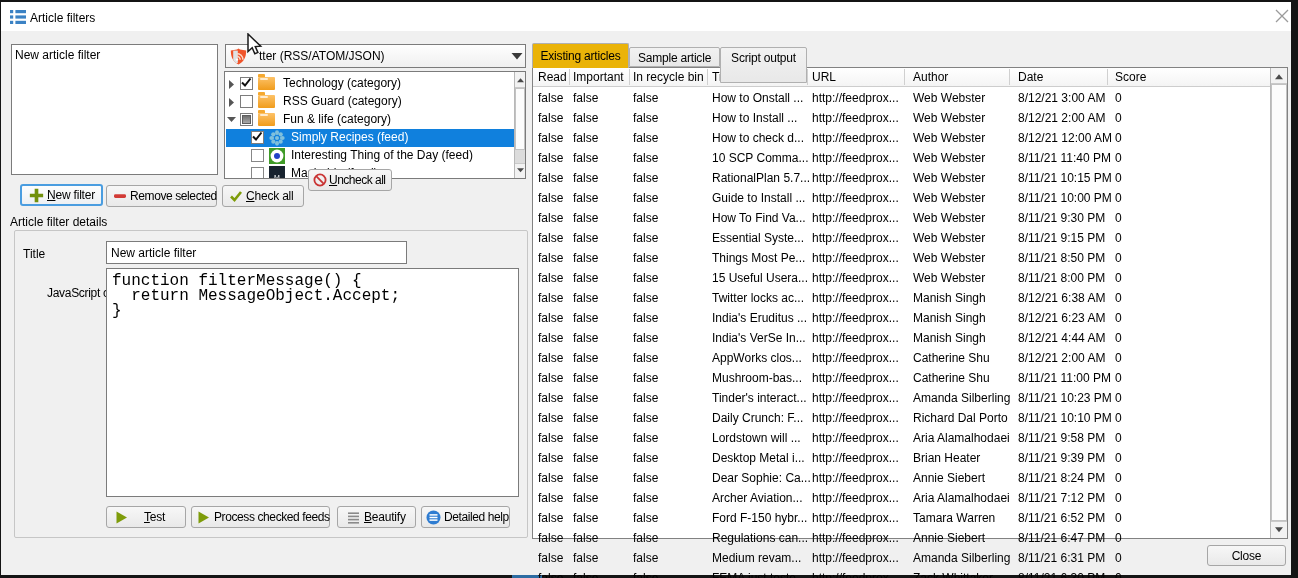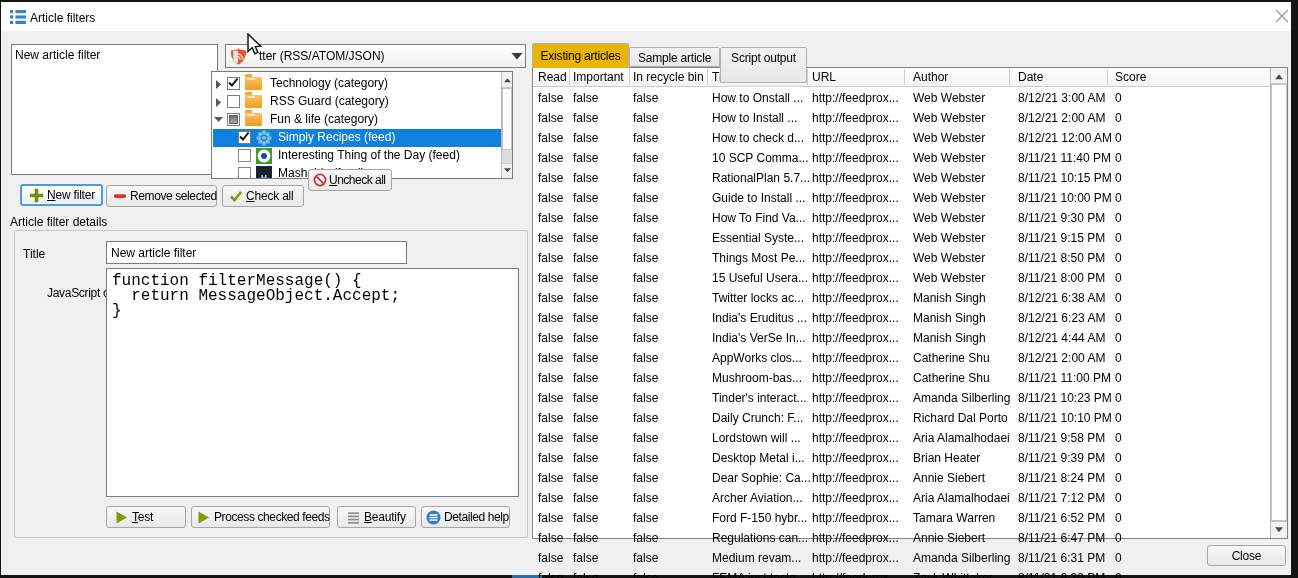--- a/index.html
+++ b/index.html
@@ -65,21 +65,21 @@
     </svg>
     <div class="abs" style="left:258px;top:47px;">tter (RSS/ATOM/JSON)</div>
     <svg class="abs" style="left:510px;top:51px" width="12" height="7" viewBox="0 0 12 7">
         <path d="M0.5 0 H11.5 L6 6.5 Z" fill="#3a3a3a"></path>
       </svg>
 
     <svg class="abs" style="left:246px;top:31px" width="16" height="25" viewBox="0 0 16 25">
       <path d="M1 1 L1 18.5 L5.2 14.8 L7.8 20.8 L10.9 19.4 L8.3 13.6 L13.7 13.2 Z" fill="#fff" stroke="#1a1a1a" stroke-width="1.5"></path>
     </svg>
 
-    <div class="abs inputbox" style="left:210px;top:69px;width:302px;height:108px;overflow:hidden;padding-left:20px;">
+    <div class="abs inputbox" style="left:223px;top:69px;width:302px;height:108px;overflow:hidden;padding-left:20px;">
       <div class="treerow" style="top:3px;">
         <svg class="abs" style="left:3px;top:5px" width="6" height="9" viewBox="0 0 6 9">
             <path d="M0 0 L5 4.5 L0 9 Z" fill="#565656"></path>
           </svg>
         <div class="cb" style="left:14px;top:2px;"></div>
         <svg class="abs" style="left:13px;top:0px" width="15" height="16" viewBox="0 0 15 16">
             <path d="M3 7.5 L6 10.5 L11.5 3.5" fill="none" stroke="#111" stroke-width="2"></path>
           </svg>
         <div class="folder" style="left:32px;top:2px;"></div>
         <div class="abs" style="left:57px;top:1px;">Technology (category)</div>
@@ -189,21 +189,21 @@
     <div class="abs" style="left:22px;top:284px;letter-spacing:-0.3px;margin-left:24px;">JavaScript code</div>
     <div class="abs inputbox" style="left:105px;top:266px;width:413px;height:229px;"></div>
     <div class="abs mono" style="left:111px;top:272px;">function filterMessage() {
   return MessageObject.Accept;
 }</div>
 
     <div class="abs btn" style="left:105px;top:504px;width:80px;">
       <svg style="margin-left:8px" width="13" height="13" viewBox="0 0 13 13">
           <path d="M1.5 0.5 L12 6.5 L1.5 12.5 Z" fill="#7e9c0a"></path>
         </svg>
-      <span style="margin-left:4px"><u>T</u>est</span>
+      <span style="margin-left:16px"><u>T</u>est</span>
     </div>
     <div class="abs btn" style="left:190px;top:504px;width:139px;">
       <svg style="margin-left:5px" width="13" height="13" viewBox="0 0 13 13">
           <path d="M1.5 0.5 L12 6.5 L1.5 12.5 Z" fill="#7e9c0a"></path>
         </svg>
       <span style="margin-left:4px;letter-spacing:-0.4px">Process checked feeds</span>
     </div>
     <div class="abs btn" style="left:336px;top:504px;width:79px;">
       <svg style="margin-left:9px" width="13" height="13" viewBox="0 0 13 13">
           <g stroke="#8a8a8a" stroke-width="1.6">

